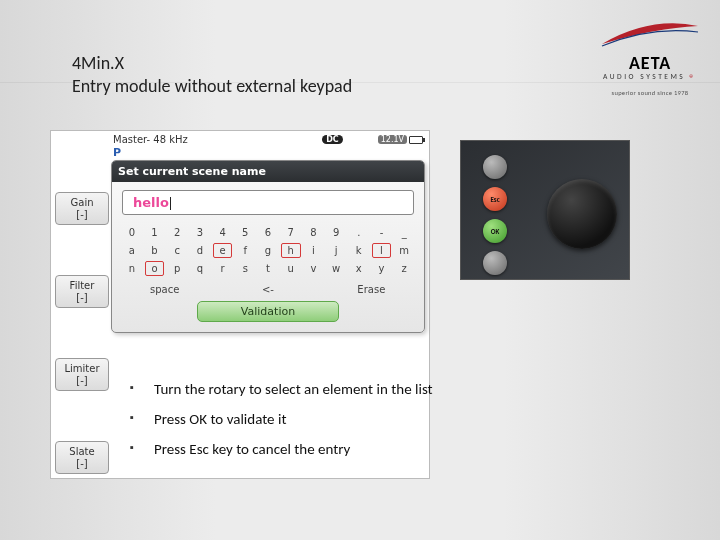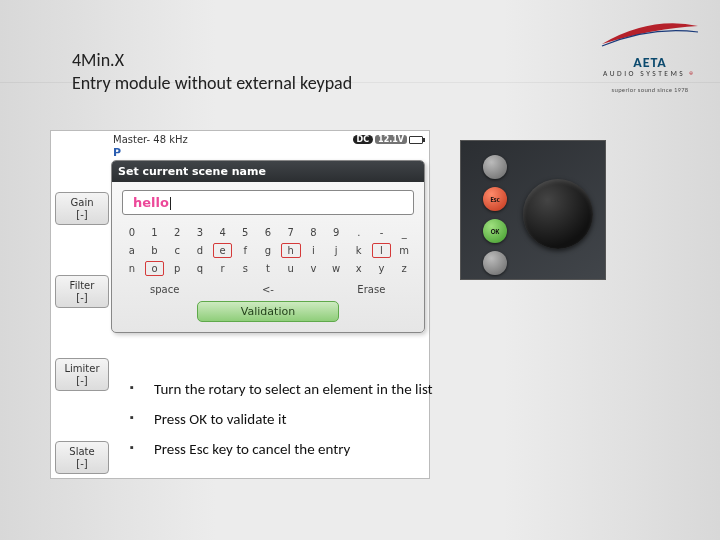--- a/index.html
+++ b/index.html
@@ -21,21 +21,21 @@
     margin-left: 32px;
   }
   .title-block { font-size: 18px; line-height: 1.25; }
   .logo-block { text-align: center; }
   .logo-swoosh {
     width: 100px; height: 28px;
     position: relative;
     margin-bottom: 2px;
   }
   .logo-swoosh svg { width: 100%; height: 100%; }
-  .logo-aeta { font-size: 14px; font-weight: bold; color: #0c4a6e; letter-spacing: 1px; }
+  .logo-aeta { font-size: 18px; font-weight: bold; color: #000000; letter-spacing: 1px; }
   .logo-sub { font-size: 7.5px; letter-spacing: 2.5px; color: #333; margin-top: -2px; }
   .logo-tag { font-size: 6.5px; color: #555; letter-spacing: 0.3px; margin-top: 4px; }
   .logo-r { font-size: 10px; color: #b5212b; vertical-align: top; margin-left: 4px; }
 
   
   .divider {
     position: absolute;
     top: 82px; left: 0; right: 0; height: 1px;
     background: rgba(0,0,0,0.05);
   }
@@ -64,21 +64,21 @@
     display: flex;
     justify-content: space-between;
     align-items: center;
     font-size: 10px;
     padding: 1px 4px 1px 60px;
     color: #333;
   }
   .statusbar .master { color: #333; }
   .battwrap { display:flex; align-items:center; gap:2px; }
   .dc-badge { background:#222; color:#fff; border-radius:5px; font-size:8px; padding:0 4px; font-weight:bold; }
-  .volt-badge { background:#737373; color:#fff; border-radius:3px; font-size:8px; padding:0 3px; font-weight:bold; }
+  .volt-badge { background:#737373; color:#fff; border-radius:3px; font-size:8px; padding:0 3px; font-weight:normal;margin-left:33px; }
   .batt-icon { width:14px; height:8px; border:1px solid #333; position:relative; display:inline-block; border-radius:1px;}
   .batt-icon::after { content:""; position:absolute; right:-3px; top:1px; width:2px; height:4px; background:#333; }
 
   .shot-body {
     display: flex;
     gap: 2px;
     padding: 2px;
     align-items: stretch;
   }
   .side-btns {
@@ -157,21 +157,21 @@
     text-align:center;
     font-size: 11px;
     color: #24421b;
     padding: 3px 0;
     width: 142px;
     margin: 0 auto;
   }
 
   
   .rotary-photo {
-    width: 146px;
+    width: 170px;
     height: 140px;
     background: linear-gradient(145deg,#2b2e32,#41454a);
     border: 1px solid #555;
     position: relative;
     margin-top: 10px;
   }
   .knob {
     position:absolute; right:12px; top:38px;
     width:70px; height:70px;
     background: radial-gradient(circle at 35% 30%, #444 0%, #111 70%);

